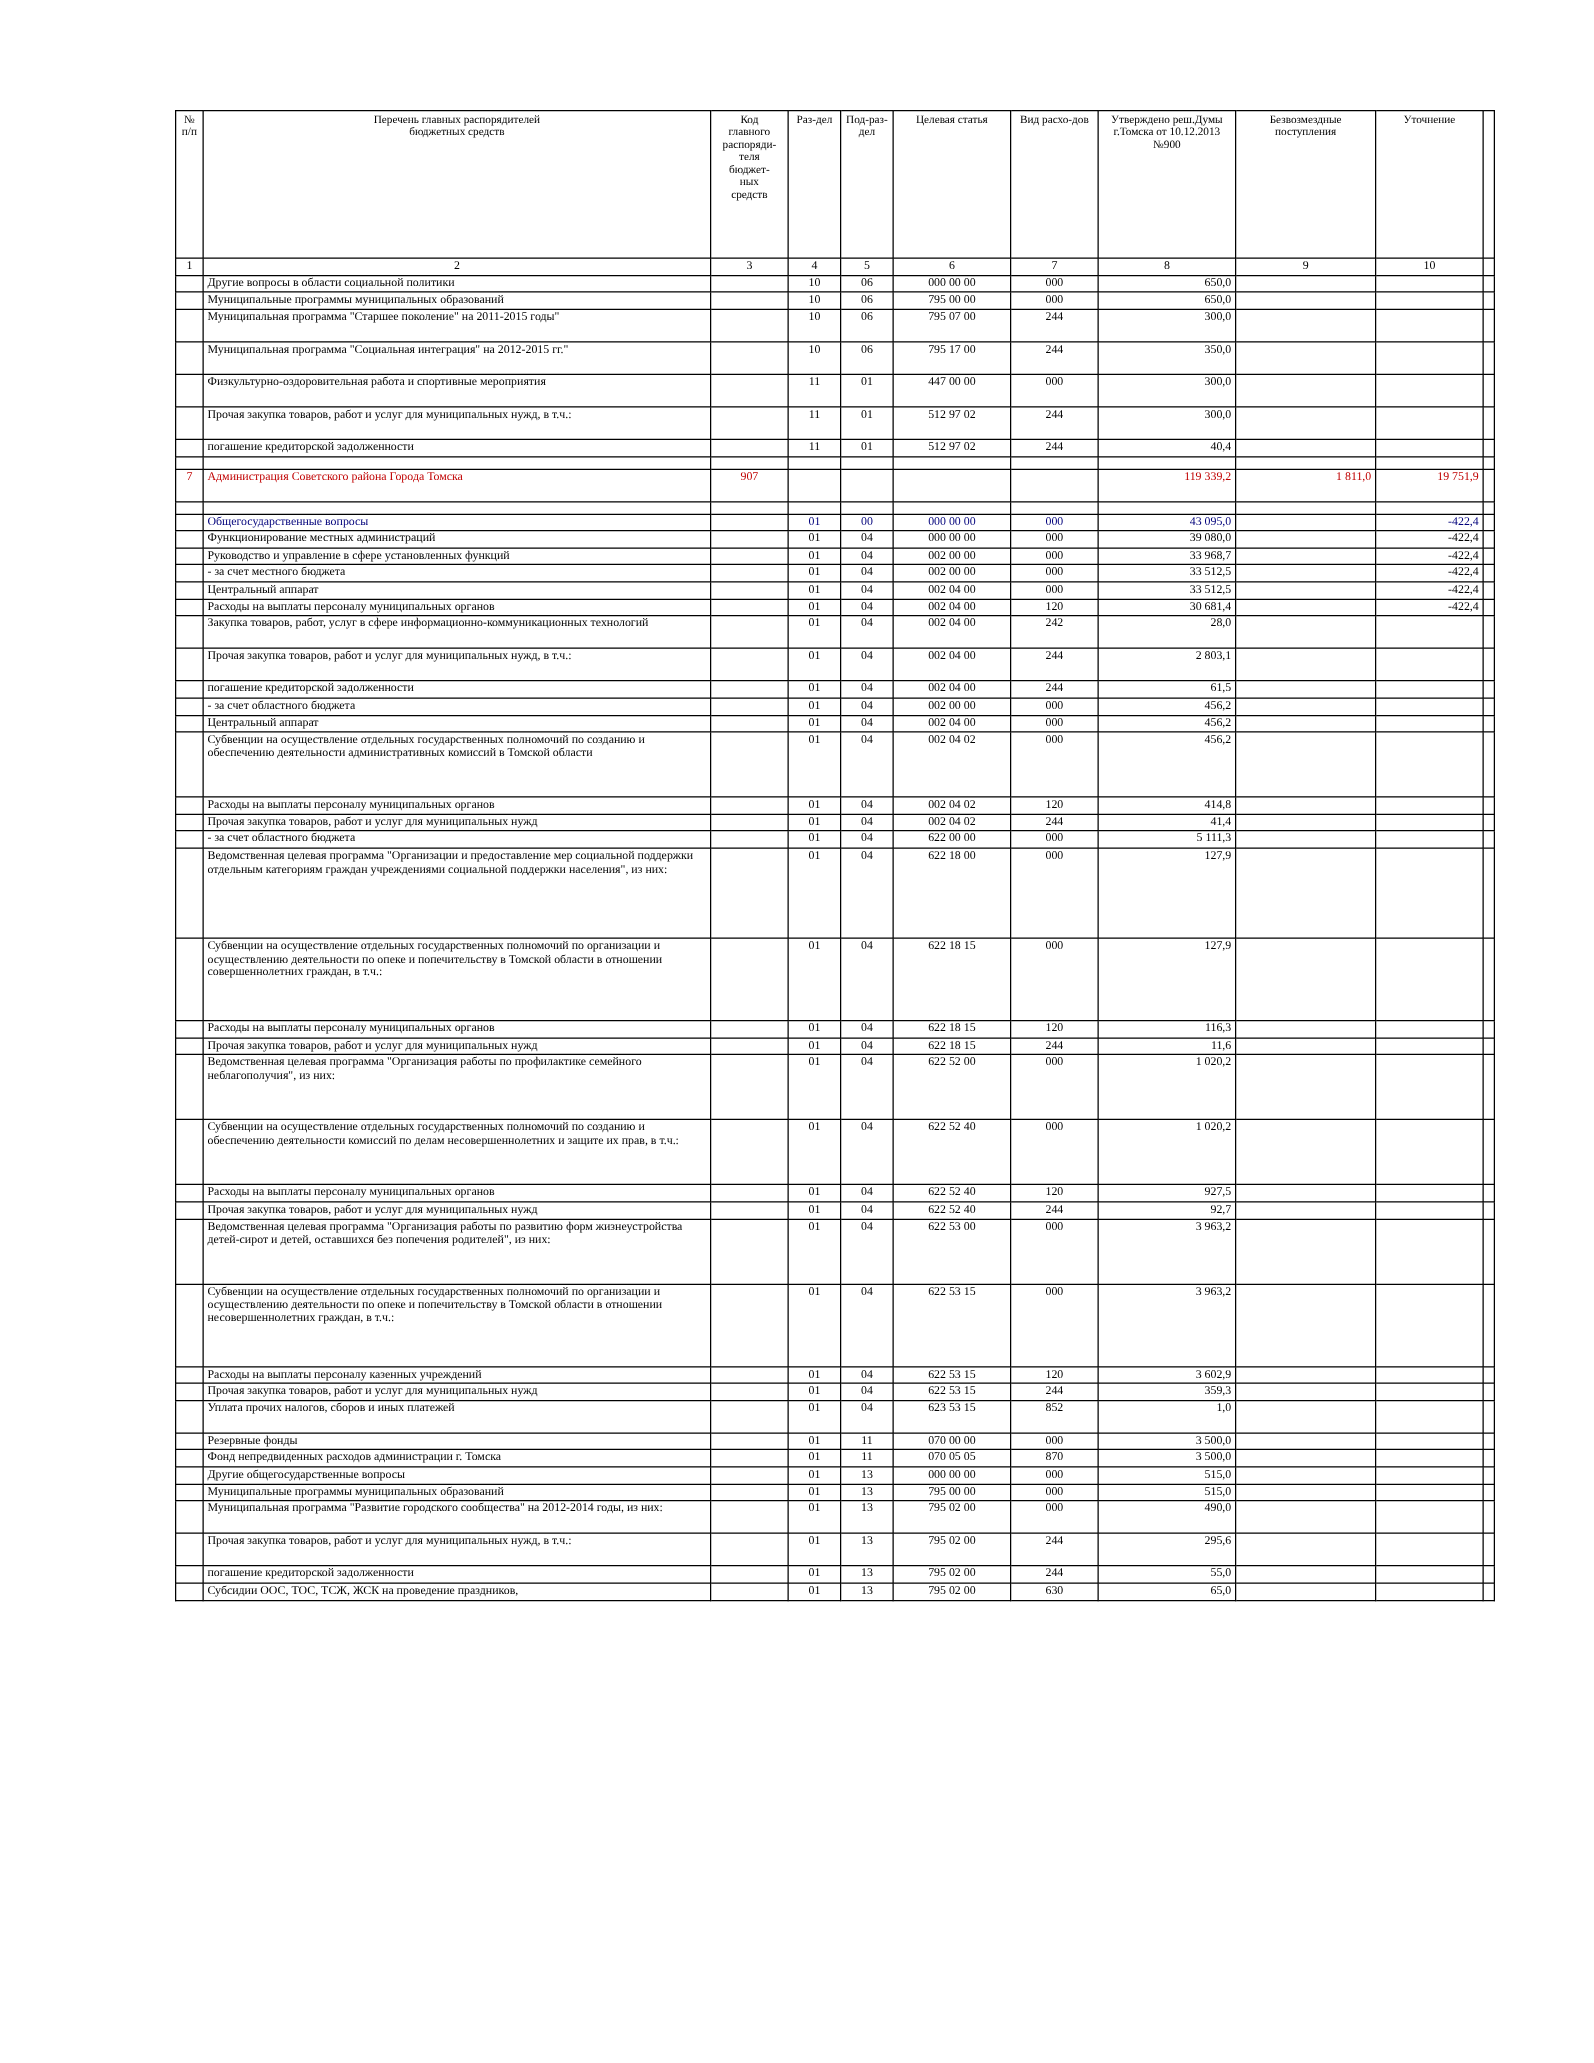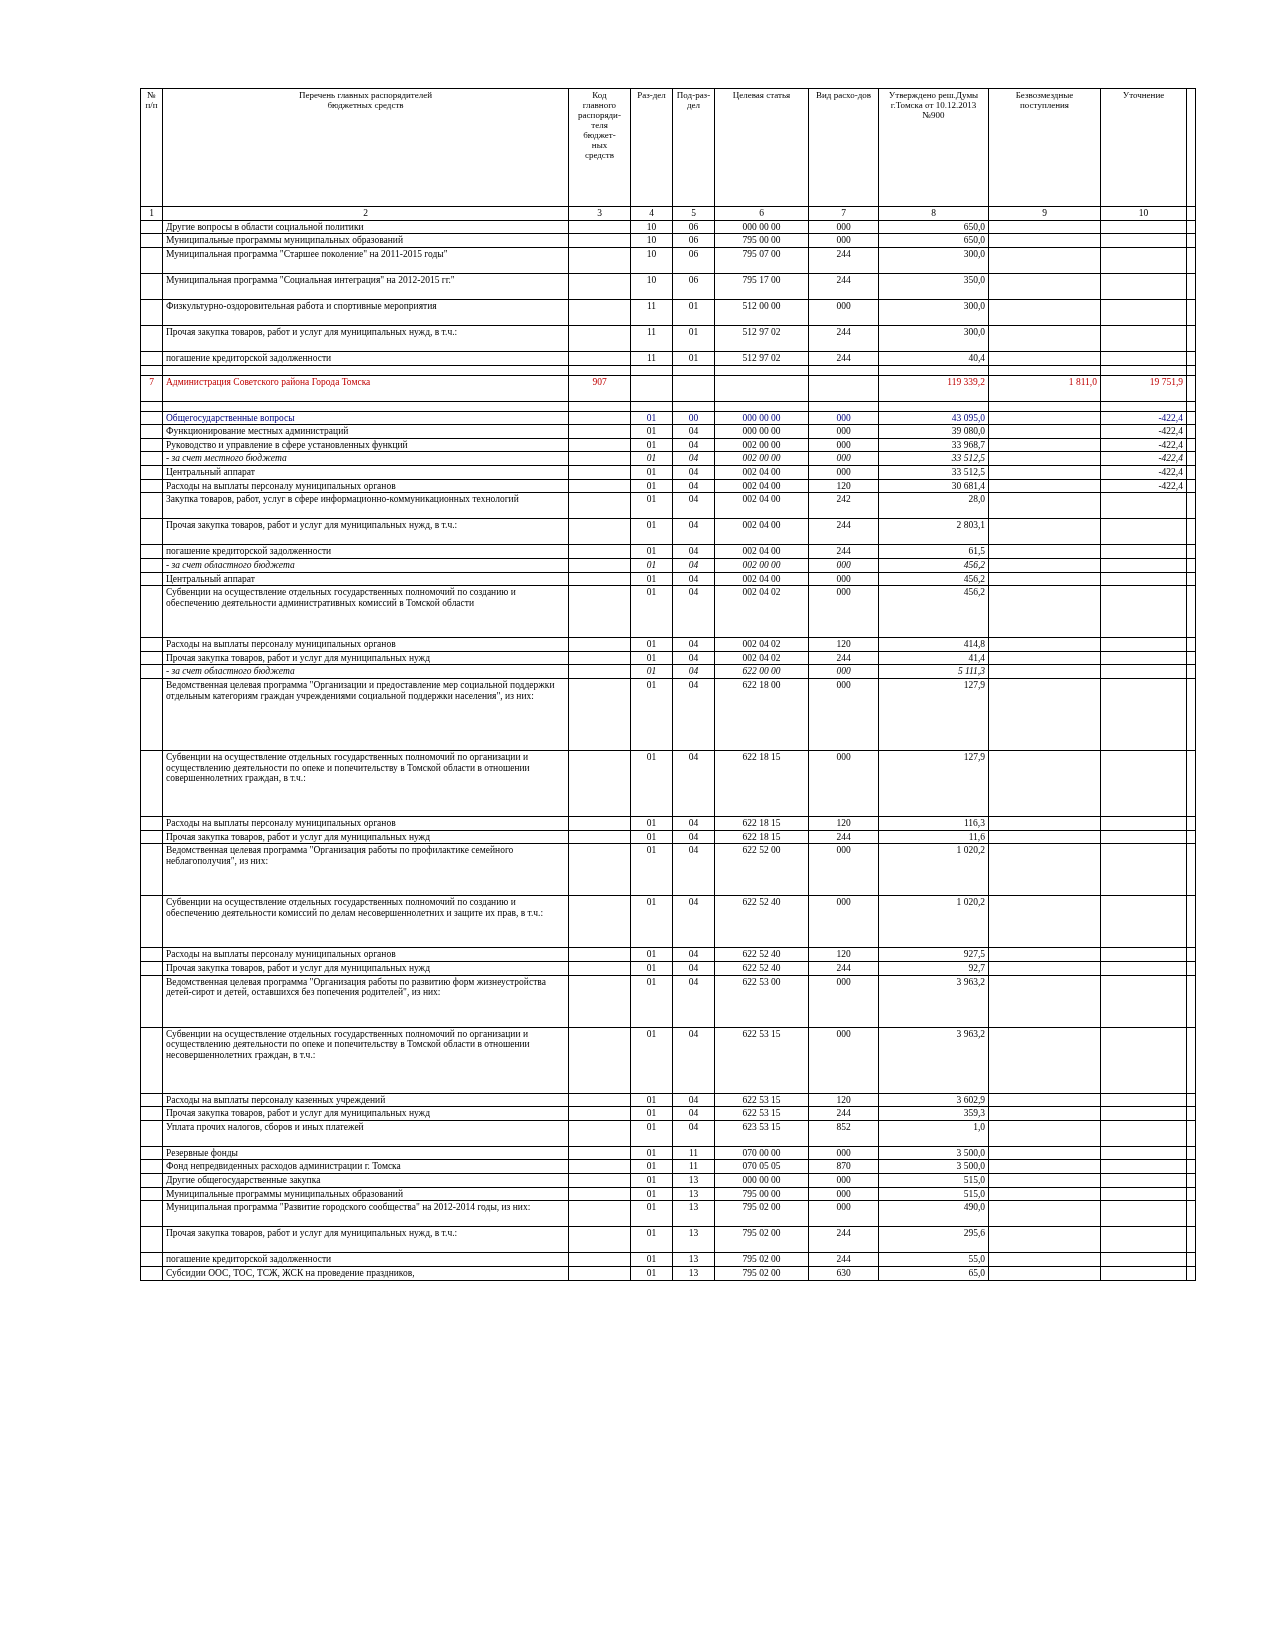--- a/index.html
+++ b/index.html
@@ -34,21 +34,21 @@
   col.c8{width:112px;}
   col.c9{width:86px;}
   col.c10{width:9px;}
 
   thead td{text-align:center;vertical-align:top;font-size:9px;line-height:1.15;padding:3px 2px;}
   .numrow td{text-align:center;font-size:9.5px;padding:0 2px;}
 
   .c-num{text-align:center;}
   .c-right{text-align:right;padding-right:4px;}
   .b{font-weight:bold;}
-  .i{font-style:italic;}
+  .i{}
   .blue{color:#00007b;}
   .red{color:#c00000;}
   .ind1{padding-left:10px;}
   .ind2{padding-left:16px;}
   .tall{height:26px;}
   .spacer td{height:7px;border-left:1px solid #000;border-right:1px solid #000;border-top:1px solid #000;border-bottom:1px solid #000;}
   .rowbig{height:52px;}
   .rowbig2{height:72px;}
   .rowbig3{height:66px;}
 </style>
@@ -157,21 +157,21 @@
           <td class="c-right b"></td>
           <td class="c-right b"></td>
           <td class=""></td>
         </tr>
         <tr class="tall">
           <td class="c-num b red"></td>
           <td class="b">Физкультурно-оздоровительная работа и спортивные мероприятия</td>
           <td class="c-num b red"></td>
           <td class="c-num b">11</td>
           <td class="c-num b">01</td>
-          <td class="c-num b">512 00 00</td>
+          <td class="c-num b">447 00 00</td>
           <td class="c-num b">000</td>
           <td class="c-right b">300,0</td>
           <td class="c-right b"></td>
           <td class="c-right b"></td>
           <td class=""></td>
         </tr>
         <tr class="tall">
           <td class="c-num b red"></td>
           <td class="ind1">Прочая закупка товаров, работ и услуг для муниципальных нужд, в т.ч.:</td>
           <td class="c-num b red"></td>
@@ -621,21 +621,21 @@
           <td class="c-num ">11</td>
           <td class="c-num ">070 05 05</td>
           <td class="c-num ">870</td>
           <td class="c-right ">3 500,0</td>
           <td class="c-right "></td>
           <td class="c-right "></td>
           <td class=""></td>
         </tr>
         <tr>
           <td class="c-num b red"></td>
-          <td class="b">Другие общегосударственные закупка</td>
+          <td class="b">Другие общегосударственные вопросы</td>
           <td class="c-num b red"></td>
           <td class="c-num b">01</td>
           <td class="c-num b">13</td>
           <td class="c-num b">000 00 00</td>
           <td class="c-num b">000</td>
           <td class="c-right b">515,0</td>
           <td class="c-right b"></td>
           <td class="c-right b"></td>
           <td class=""></td>
         </tr>

